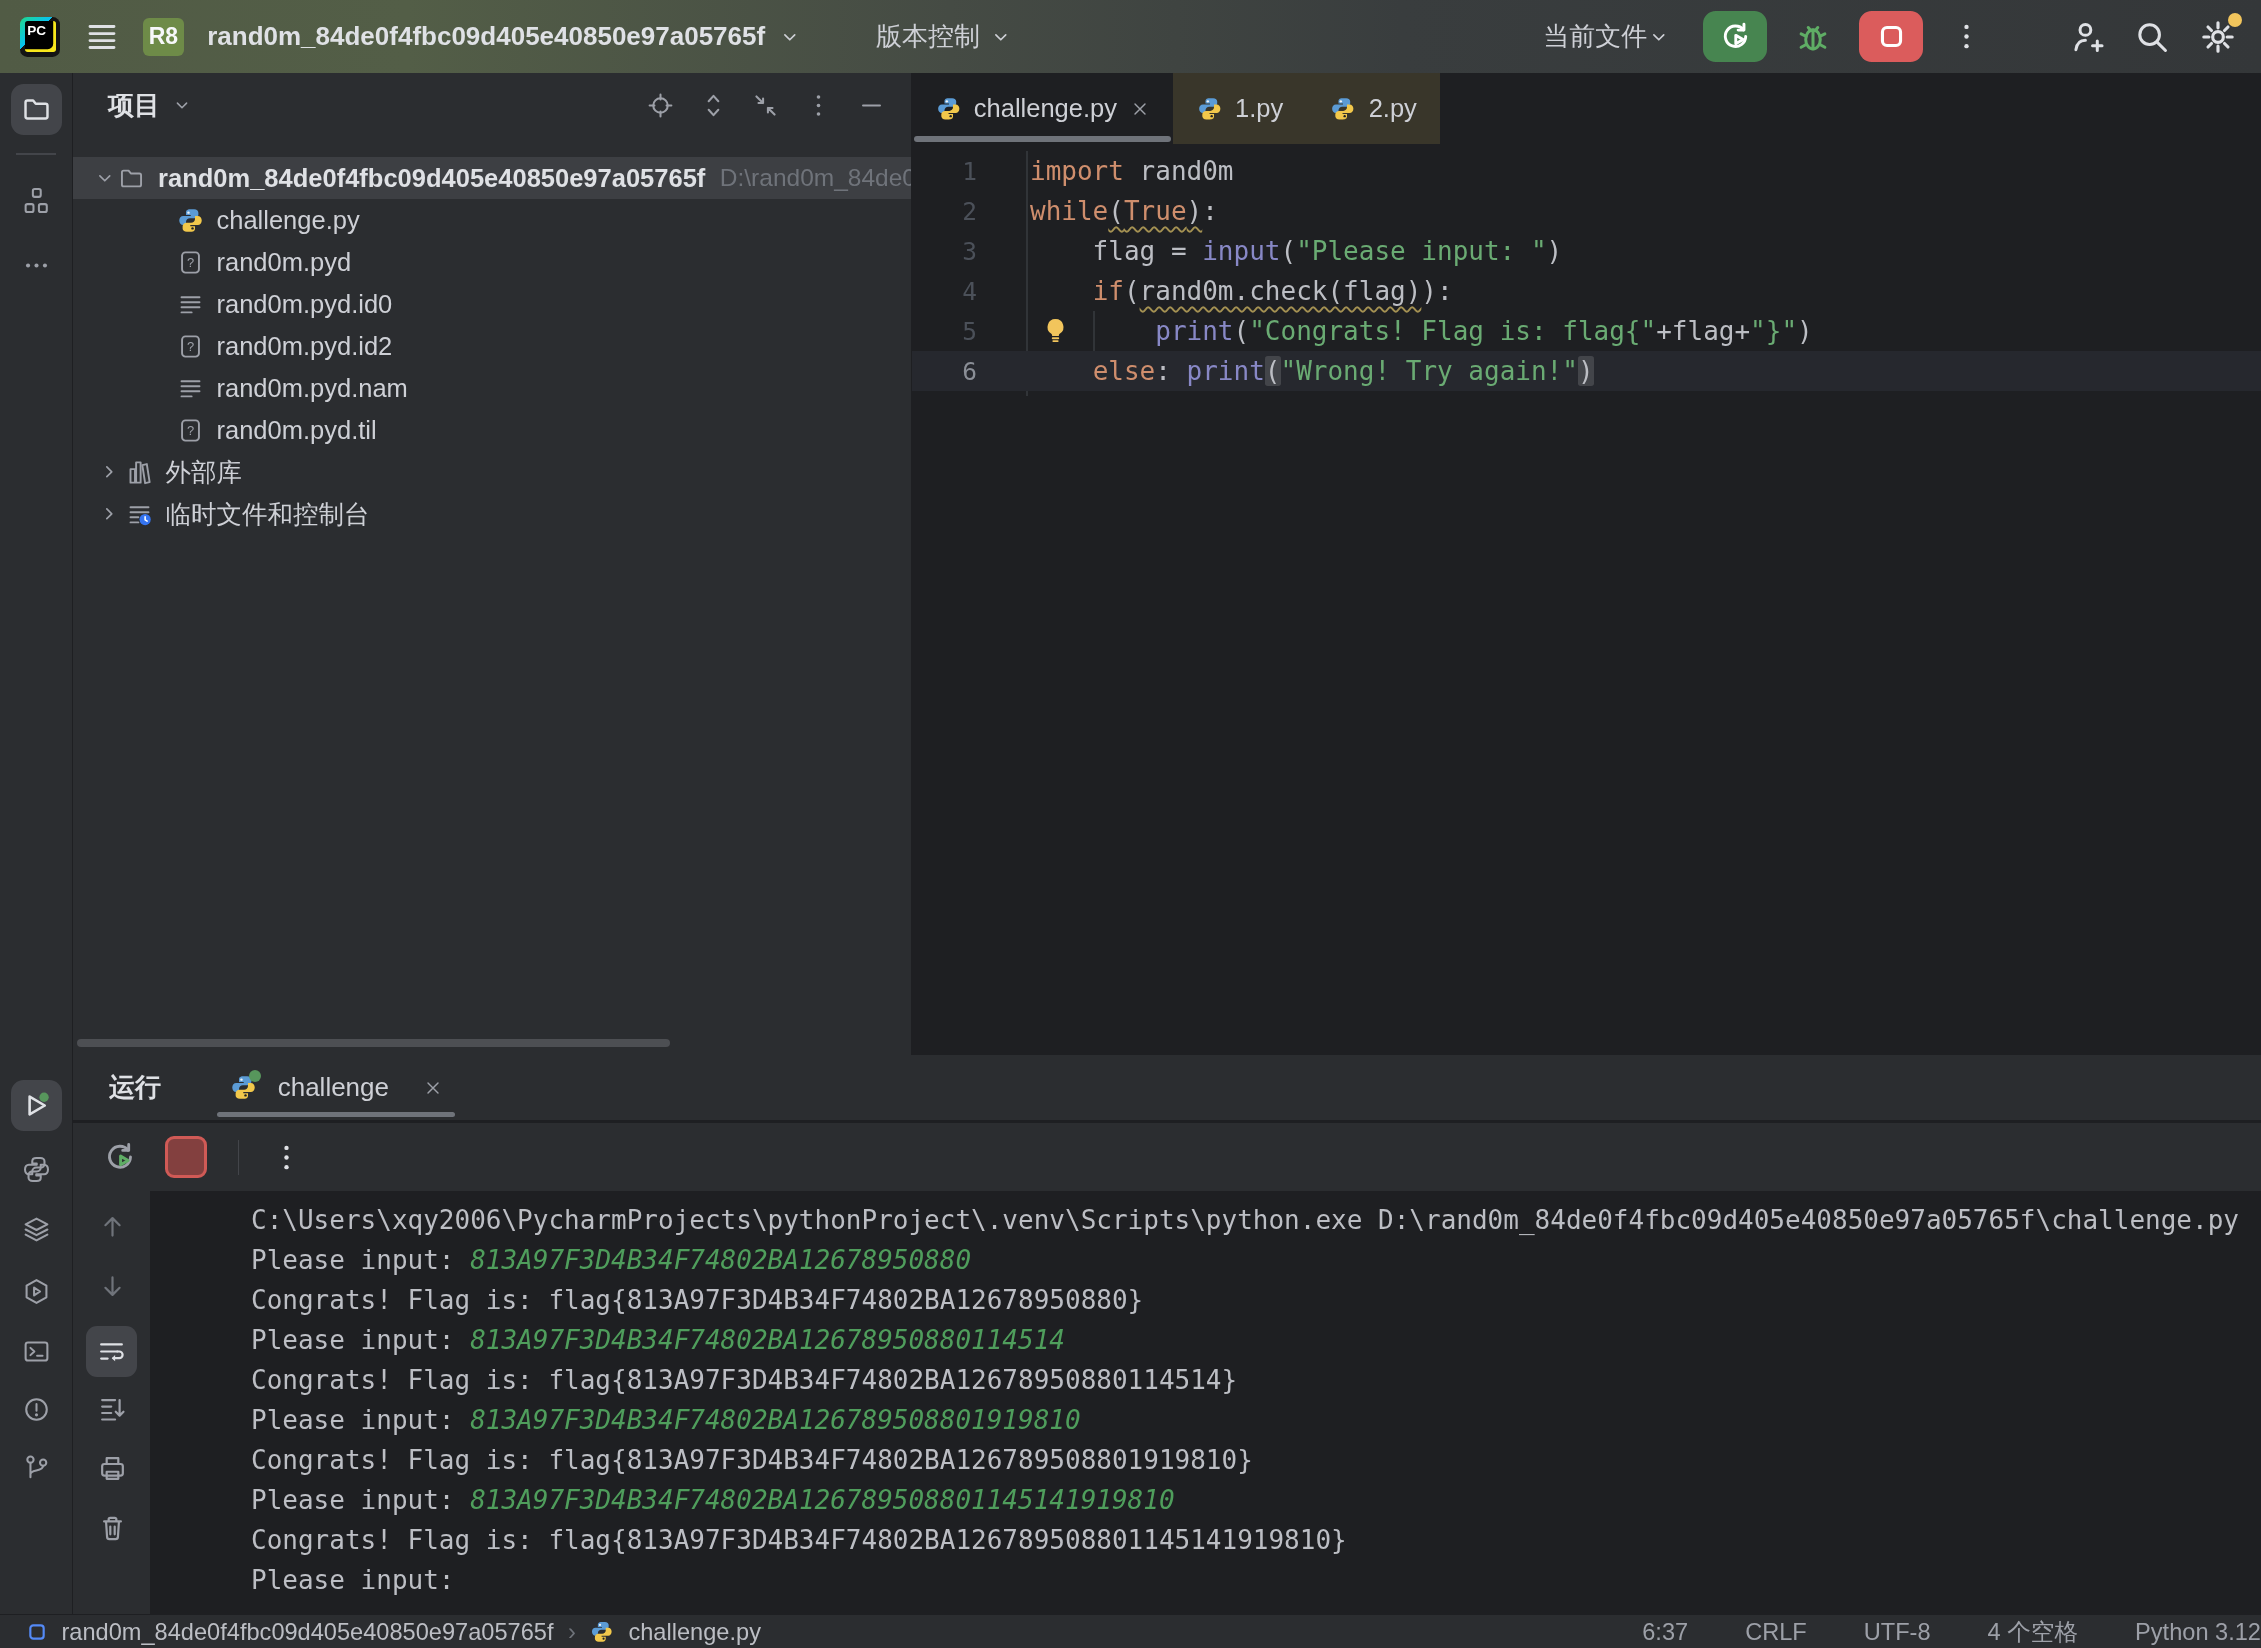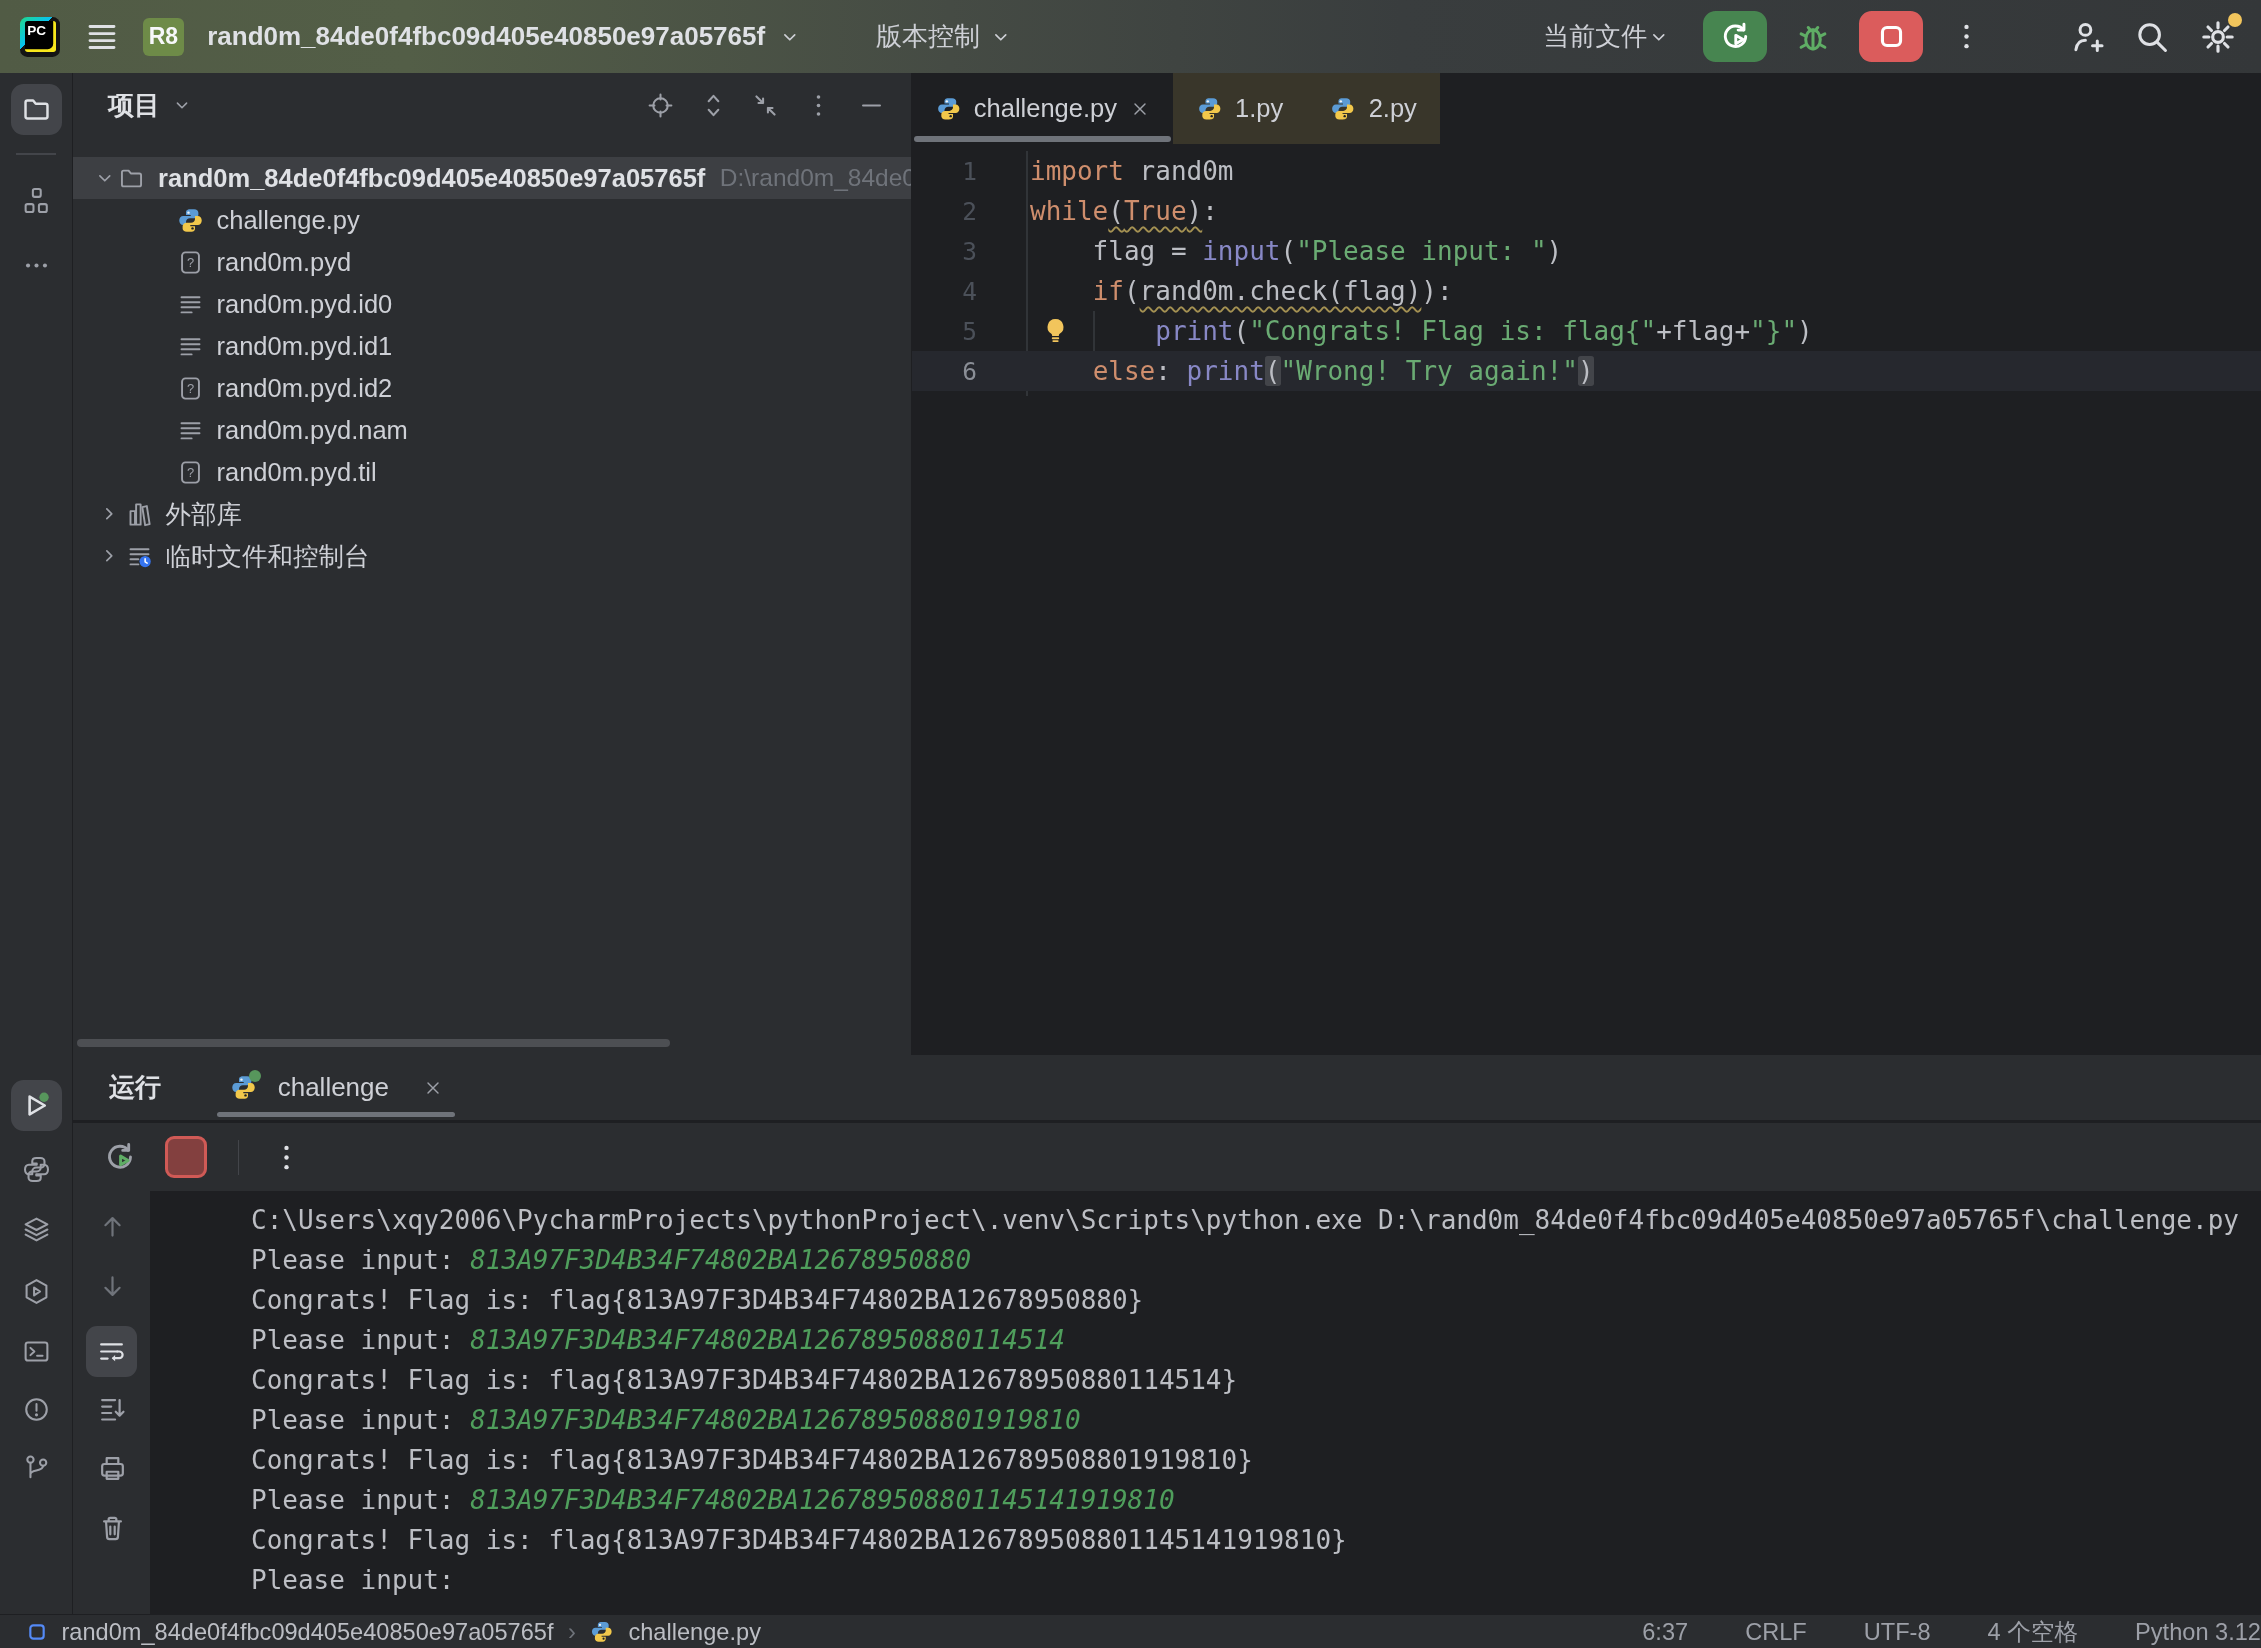--- a/index.html
+++ b/index.html
@@ -299,27 +299,20 @@
         </div>
         <div class="tree-row">
           <span class="spacer1"></span>
           <svg class="ticon" viewBox="0 0 24 24">
             <path class="ic" d="M4 5.5h16M4 10h16M4 14.5h16M4 19h9"></path>
           </svg>
           <span class="tlabel">rand0m.pyd.id0</span>
         </div>
         <div class="tree-row">
           <span class="spacer1"></span>
-          <svg class="ticon" viewBox="0 0 24 24">
-            <path class="ic" d="M4 5.5h16M4 10h16M4 14.5h16M4 19h9"></path>
-          </svg>
-          <span class="tlabel">rand0m.pyd.id1</span>
-        </div>
-        <div class="tree-row">
-          <span class="spacer1"></span>
           <svg class="ticon" viewBox="0 0 24 24" style="font-size:28px">
             <rect class="ic" x="4.5" y="3" width="15" height="18" rx="3"></rect>
             <text x="12" y="16.2" text-anchor="middle" font-size="11.5" fill="#9da0a8" font-family="sans-serif">?</text>
           </svg>
           <span class="tlabel">rand0m.pyd.id2</span>
         </div>
         <div class="tree-row">
           <span class="spacer1"></span>
           <svg class="ticon" viewBox="0 0 24 24">
             <path class="ic" d="M4 5.5h16M4 10h16M4 14.5h16M4 19h9"></path>

